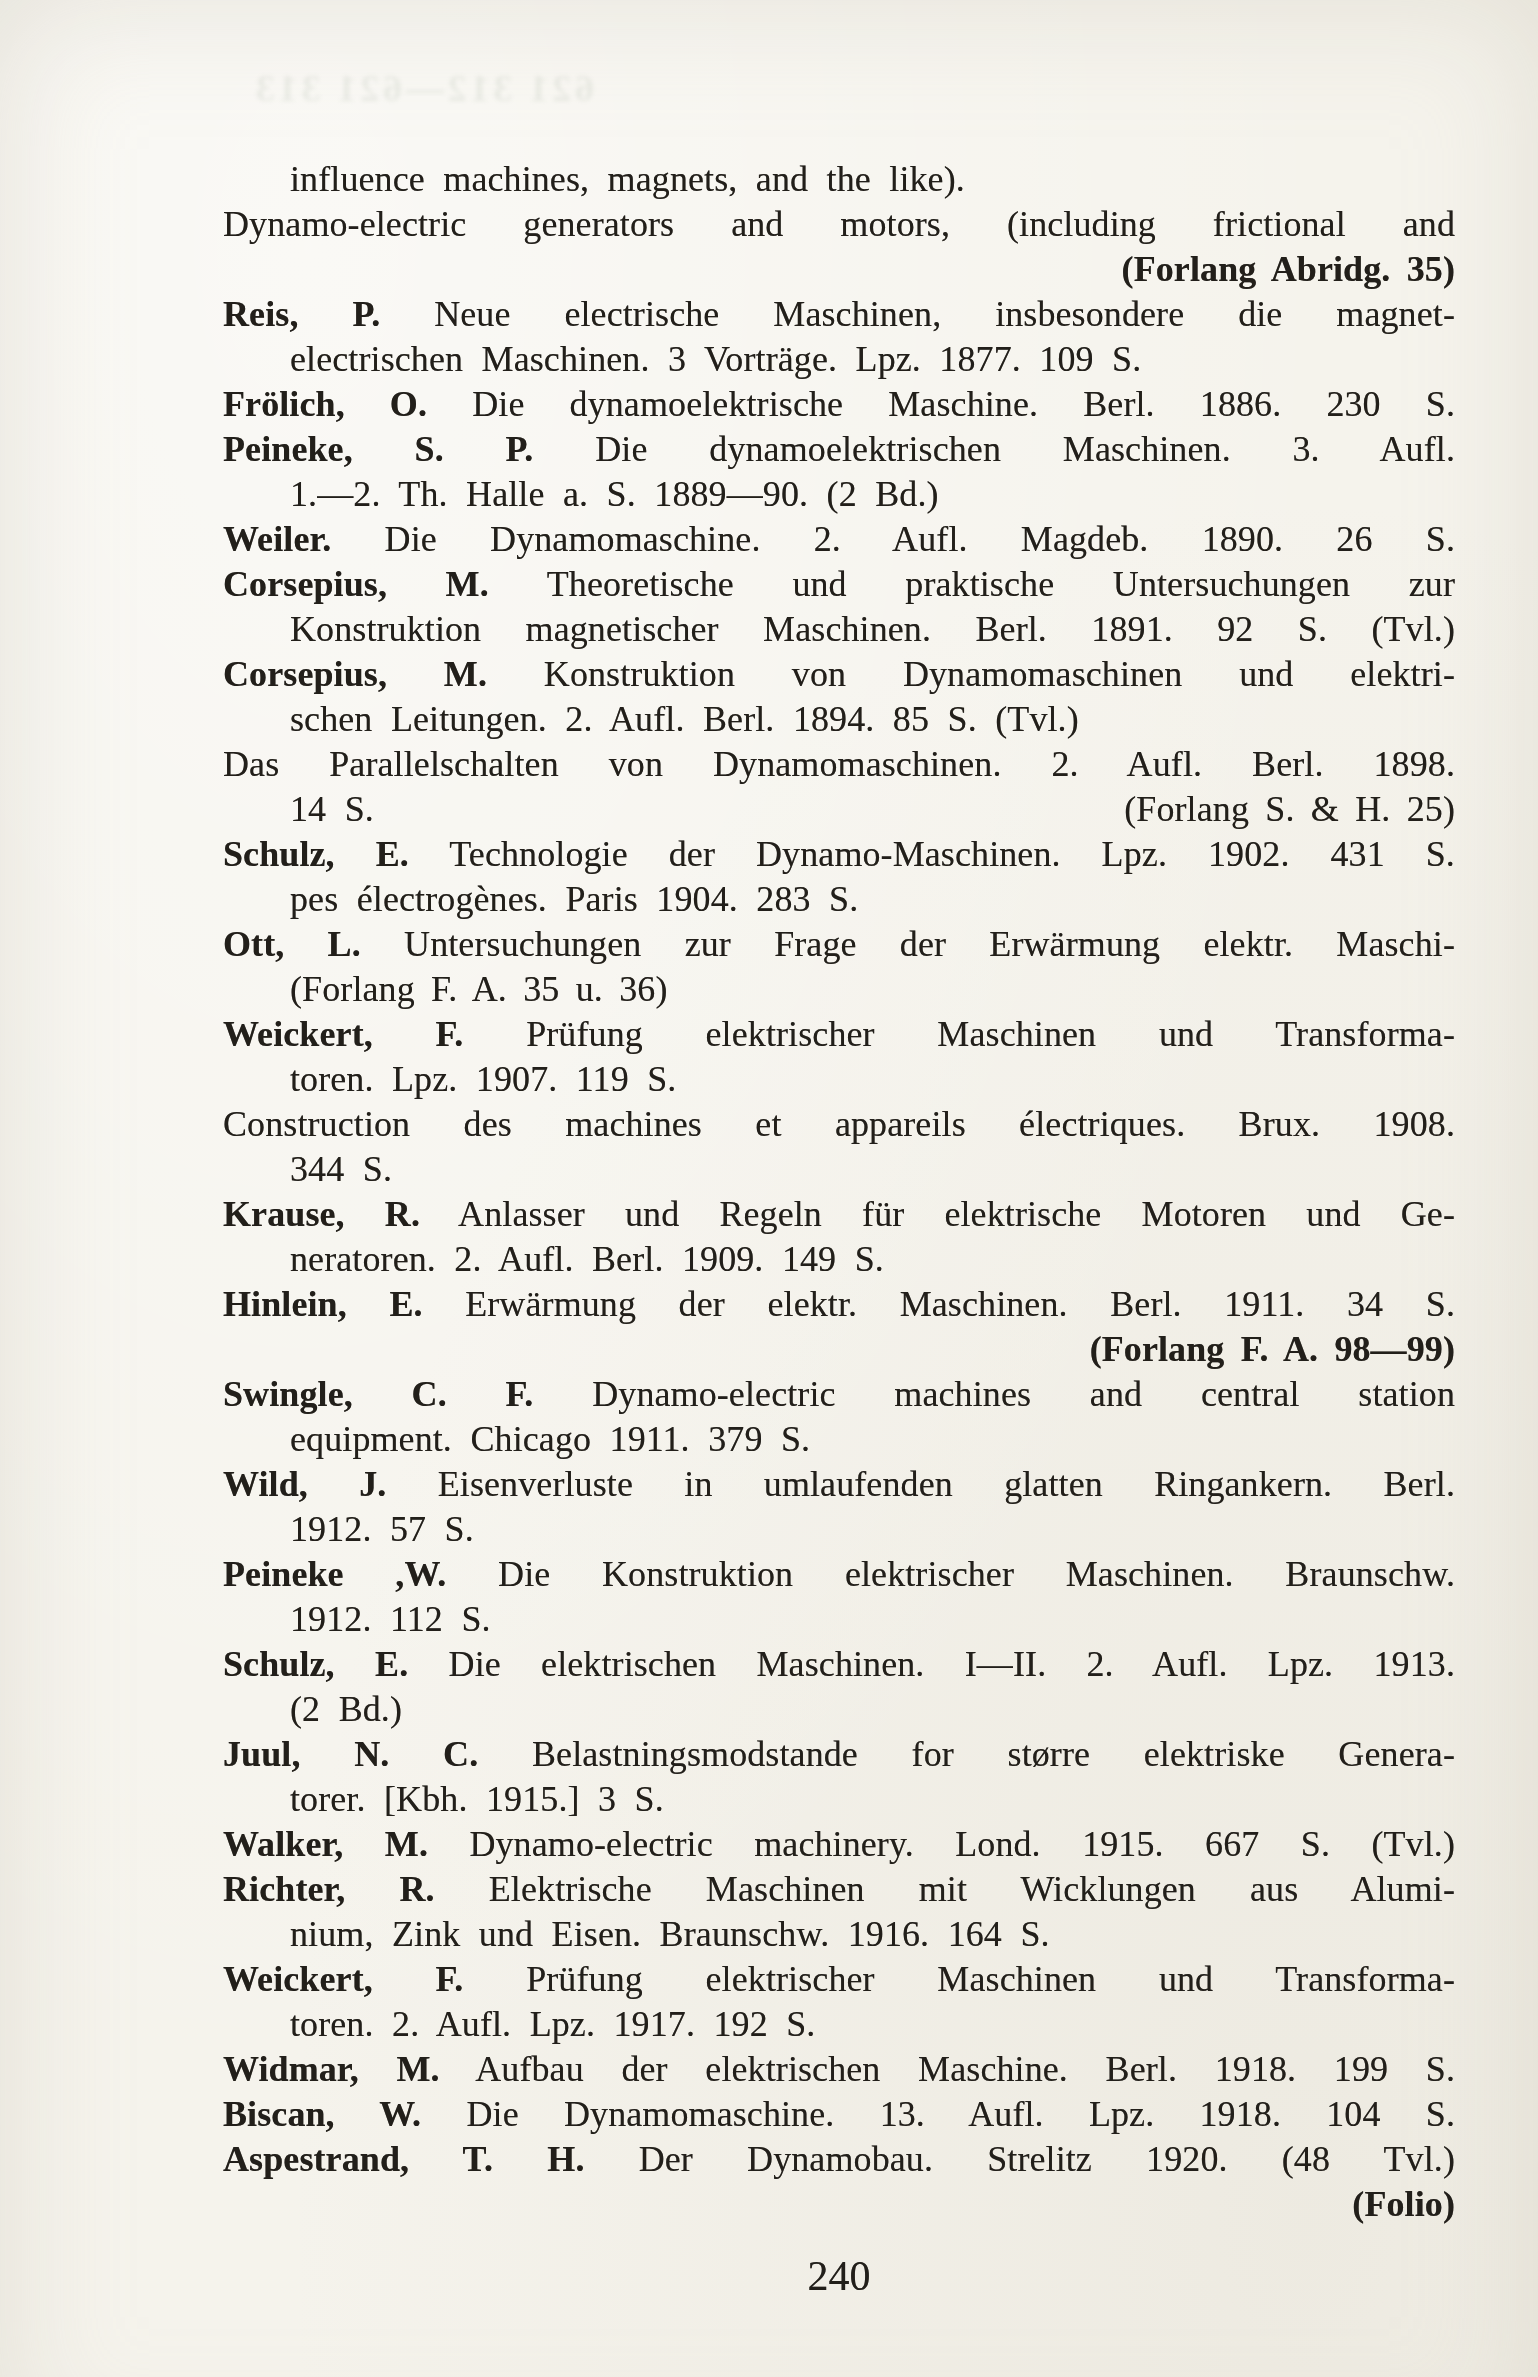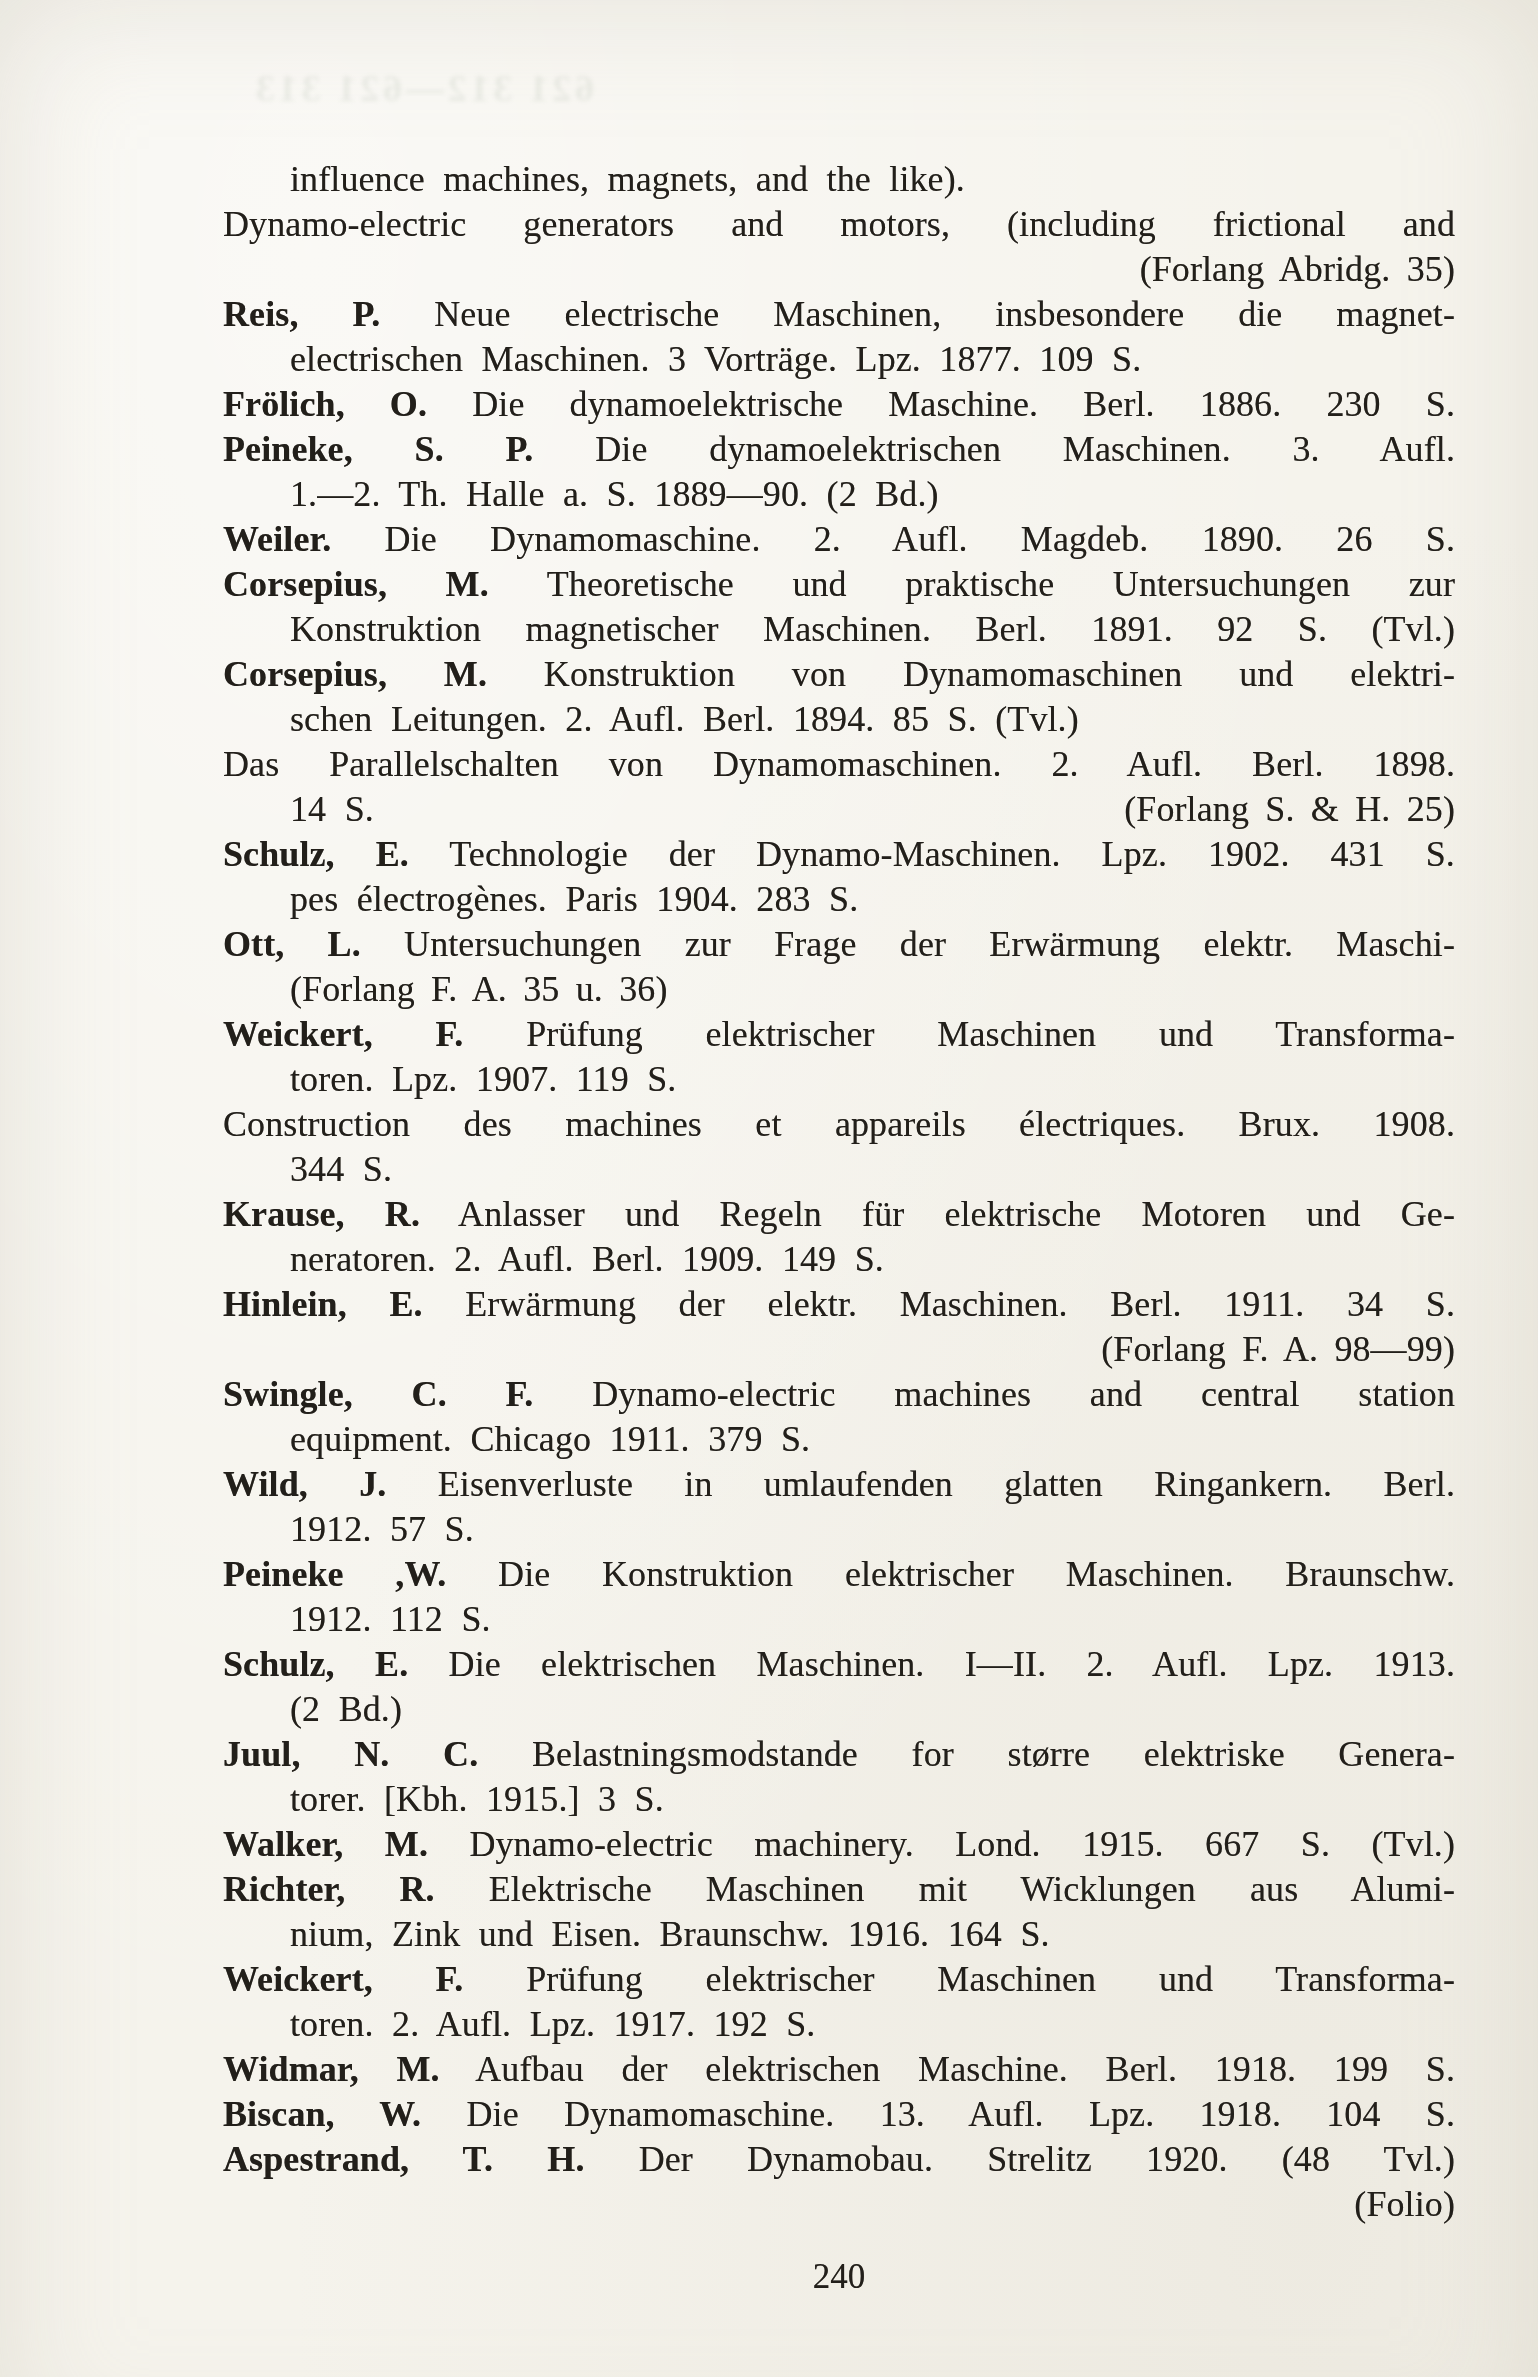--- a/index.html
+++ b/index.html
@@ -25,30 +25,30 @@
     position:absolute;
     left:223px;top:157px;width:1232px;
     font-size:36px;line-height:45px;
     letter-spacing:0.1px;
     text-shadow:0 0 0.5px rgba(34,31,26,0.55);
   }
   .line{min-height:45px;}
   .ind{padding-left:67px;}
   .j{text-align:justify;text-align-last:justify;}
   .l{text-align:left;word-spacing:0.26em;}
-  .r{text-align:right;word-spacing:0.2em;}
+  .r{text-align:right;word-spacing:0.2em;font-weight:bold;}
   .split{display:flex;justify-content:space-between;align-items:baseline;}
   .split .lft{word-spacing:0.26em;}
   .split .rgt{word-spacing:0.2em;}
   .b{font-weight:bold;}
   .pagenum{
     position:absolute;
     left:223px;top:2255px;width:1232px;
     text-align:center;
-    font-size:35px;line-height:43px;
+    font-size:42px;line-height:43px;
     text-shadow:0 0 0.5px rgba(34,31,26,0.55);
   }
   .ghost{
     position:absolute;
     left:209px;top:66px;width:428px;
     font-size:38px;font-weight:bold;
     color:var(--ghost);
     opacity:0.14;
     filter:blur(1.9px);
     transform:scaleX(-1);

